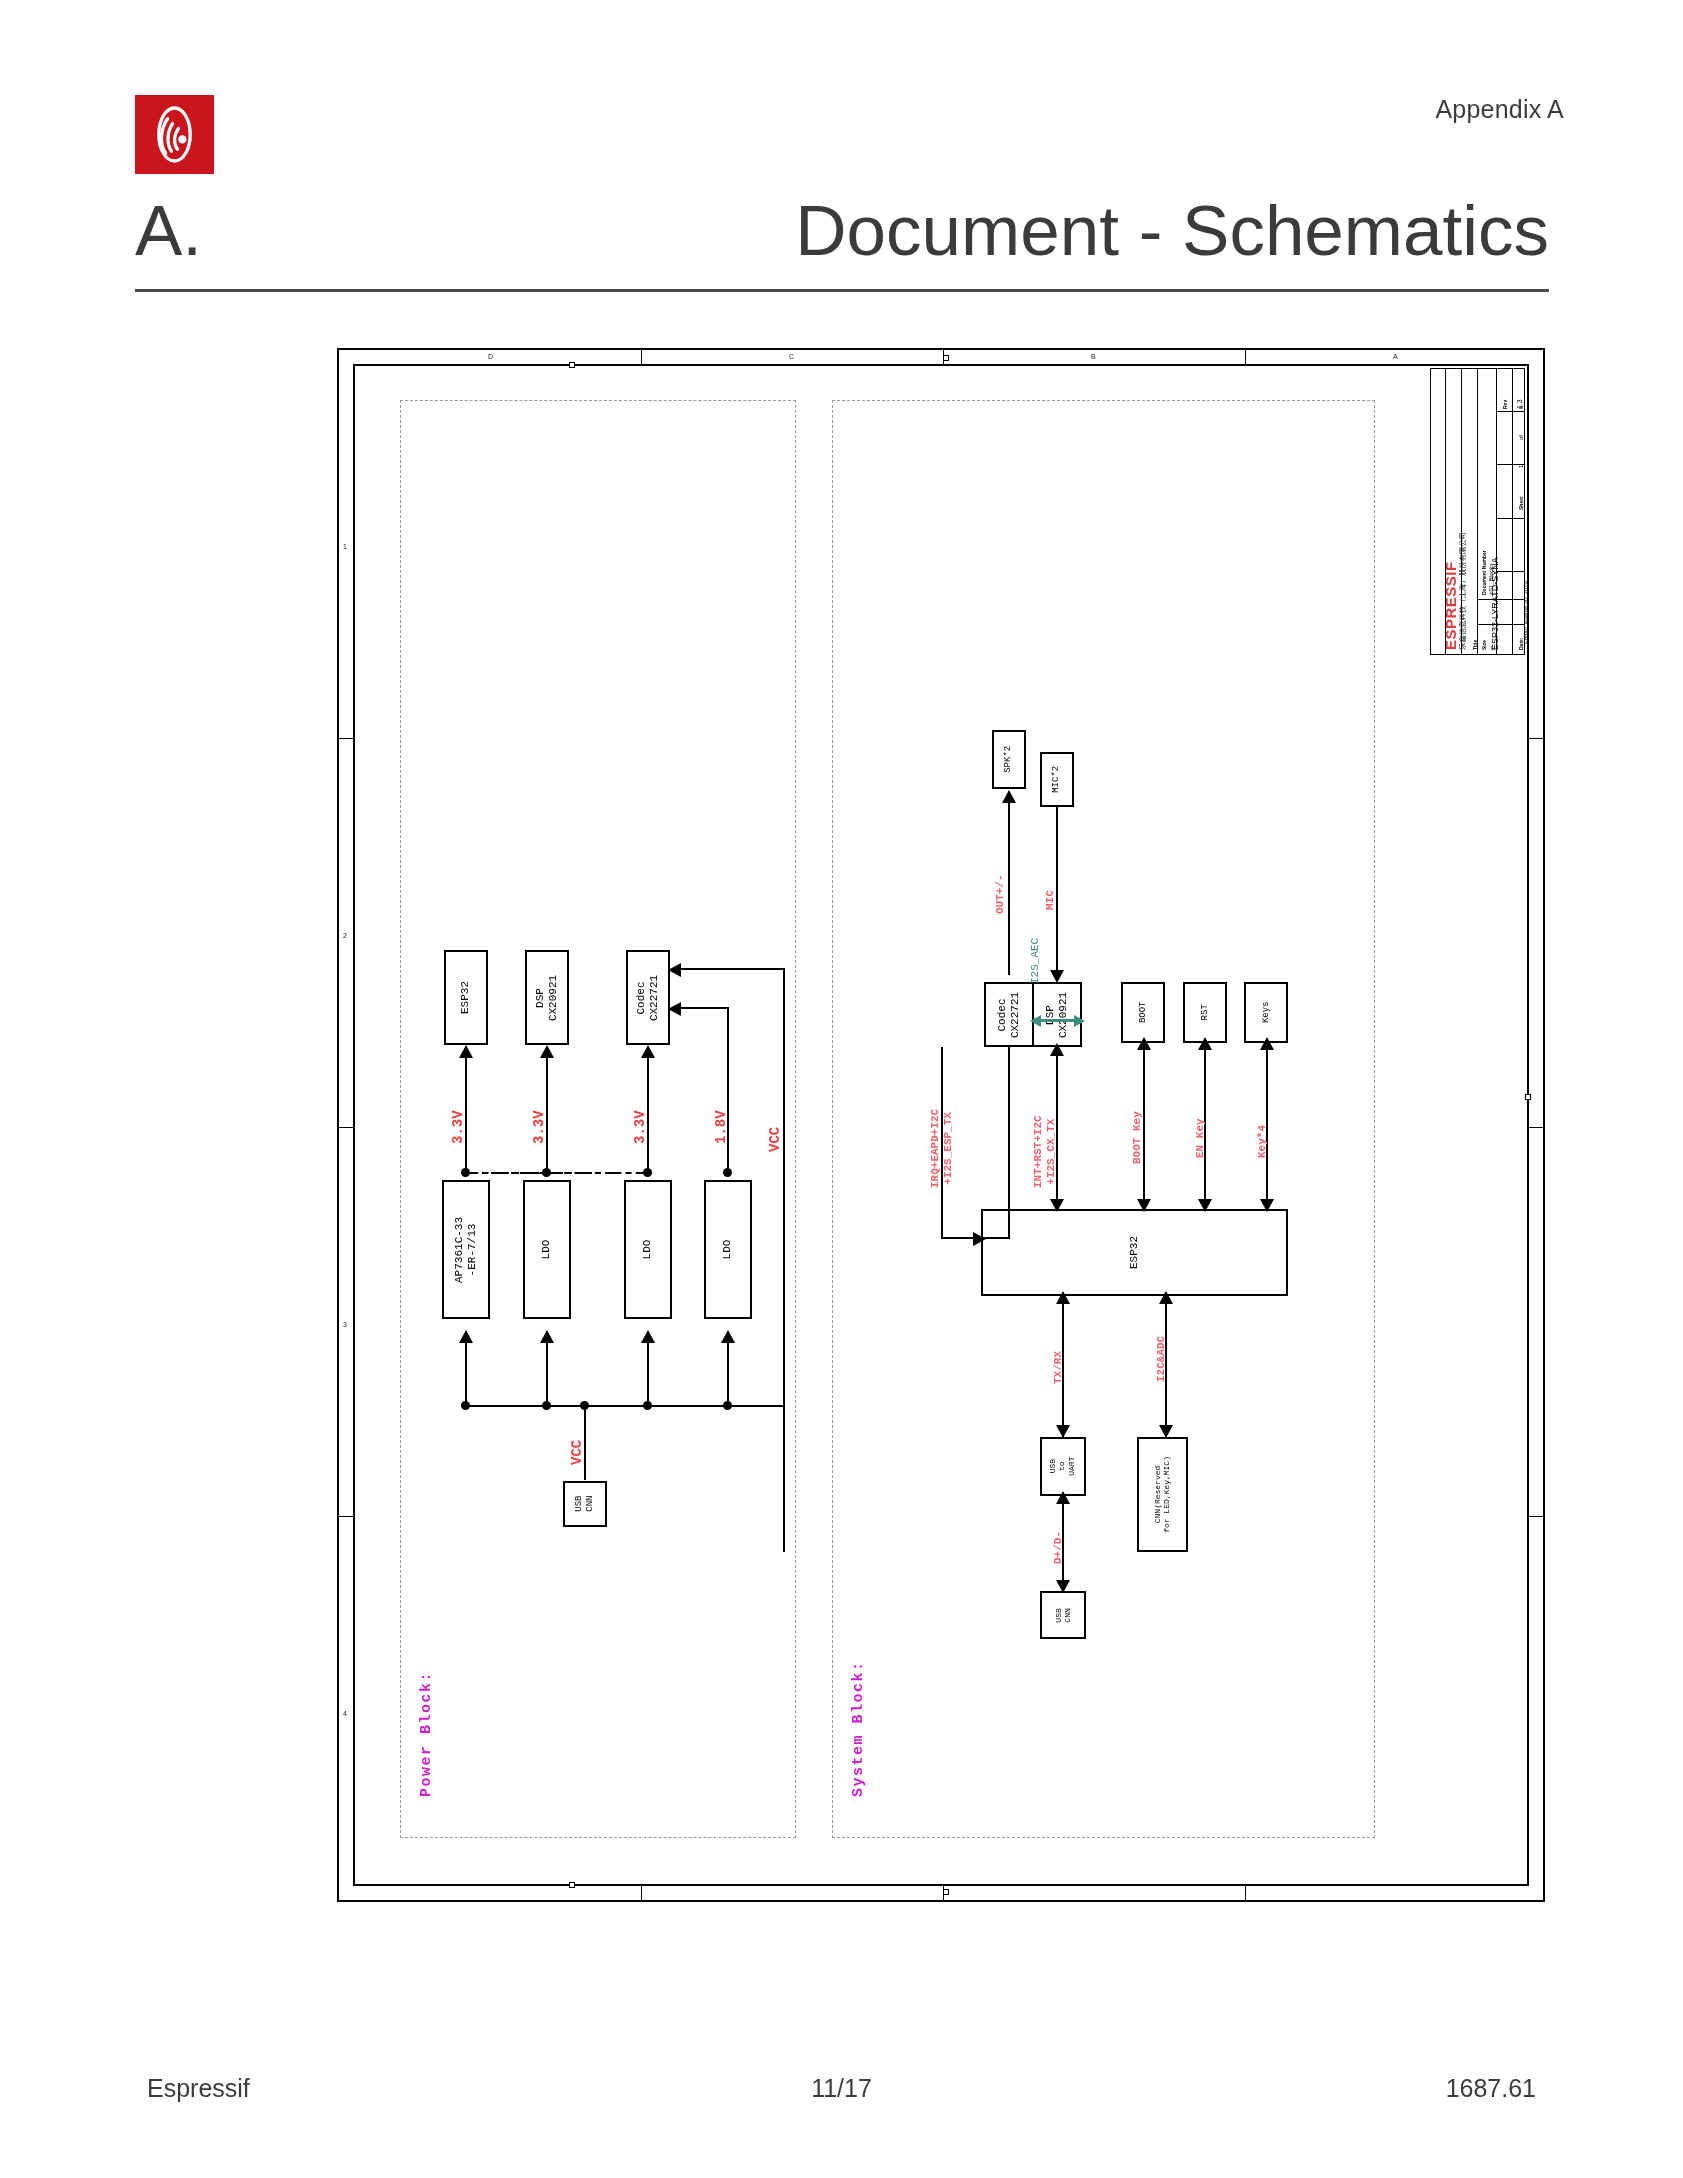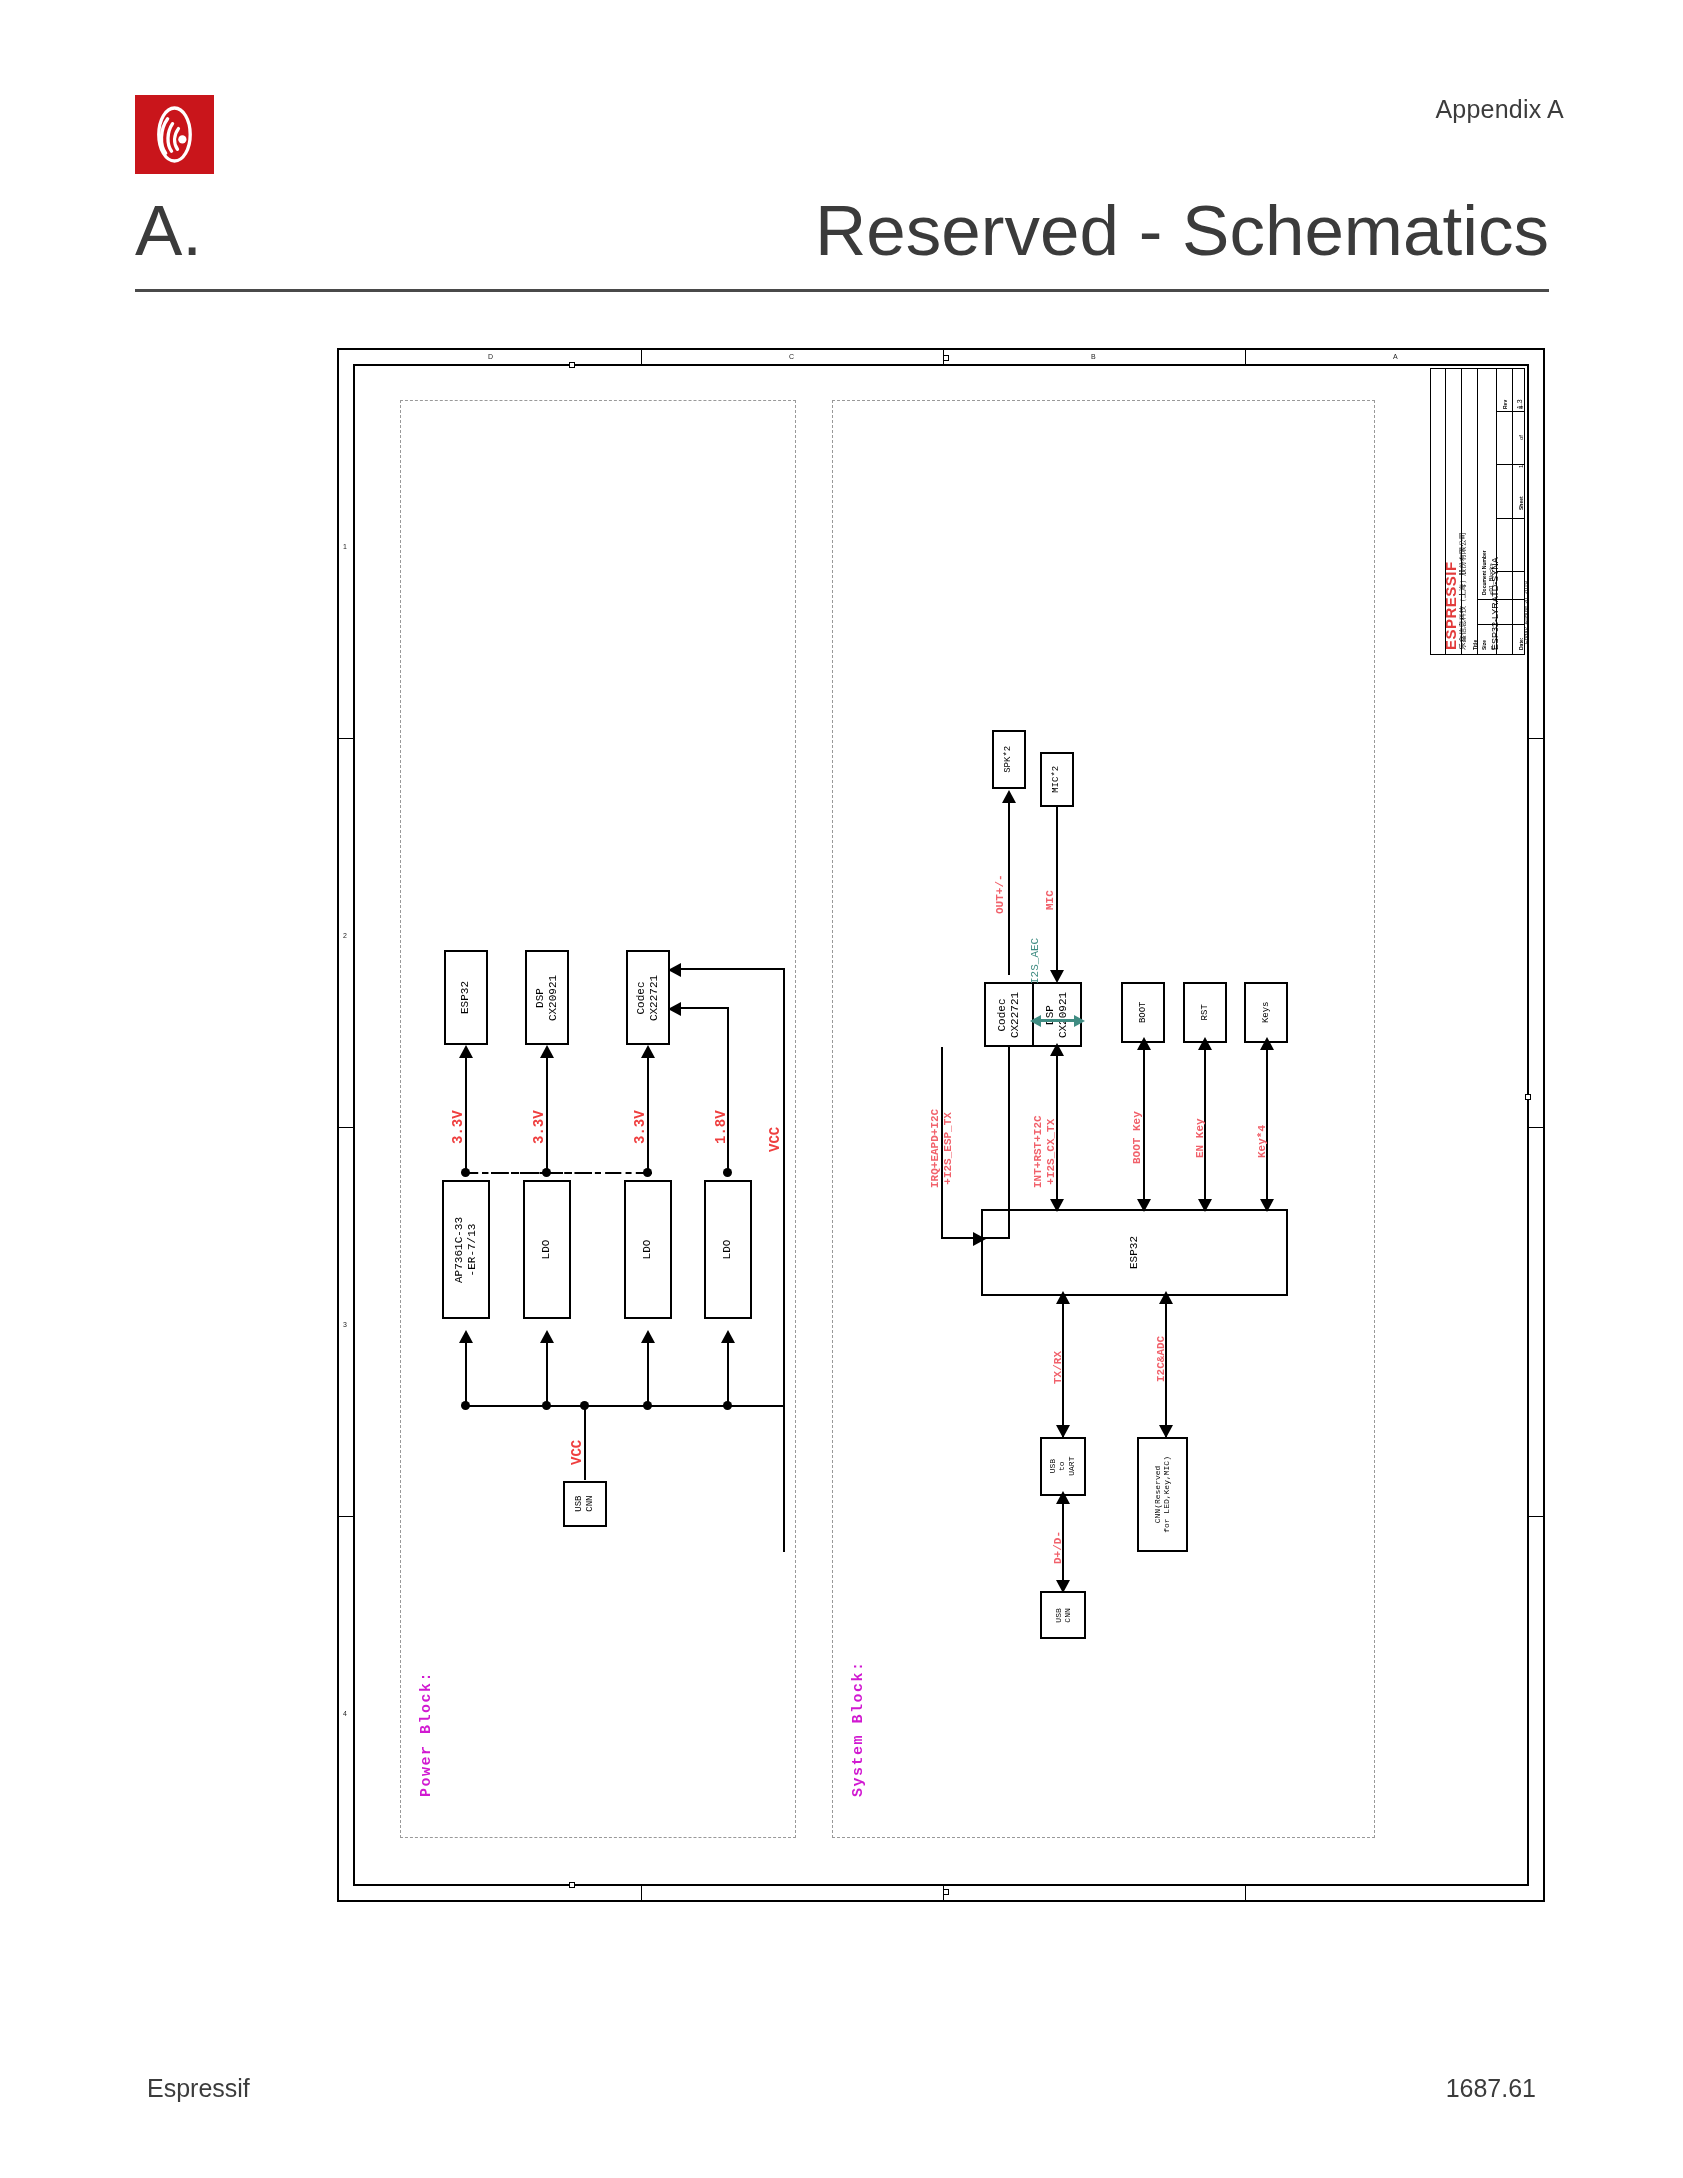--- a/index.html
+++ b/index.html
@@ -175,21 +175,21 @@
         <path d="M26 50 C21 43 21 31 27 22"></path>
         <path d="M32 48 C28 42 28 34 33 27"></path>
       </g>
       <circle cx="37" cy="38" r="4.2" fill="#ffffff"></circle>
     </svg>
   </div>
   <div id="appendix-tag">Appendix A</div>
 
   <div id="title-row">
     <div id="title-letter">A.</div>
-    <div id="title-main">Reserved - Schematics</div>
+    <div id="title-main">Document - Schematics</div>
   </div>
   <div id="title-rule"></div>
 
   <div id="sheet">
     <div id="sheet-inner"></div>
 
     <div class="tick tick-h" style="left:302px;  top:0;"></div>
     <div class="tick tick-h" style="left:604px;  top:0;"></div>
     <div class="tick tick-h" style="left:906px;  top:0;"></div>
     <div class="tick tick-h" style="left:302px;  bottom:0;"></div>
@@ -435,17 +435,18 @@
       <span class="tb-txt tb-cap" style="left:87px; top:141px;">Sheet</span>
       <span class="tb-txt tb-sm" style="left:87px; top:99px;">1</span>
       <span class="tb-txt tb-sm" style="left:87px; top:71px;">of</span>
       <span class="tb-txt tb-sm" style="left:87px; top:40px;">8</span>
     </div>
 
   </div>
 
   <div id="footer">
     <span class="f left">Espressif</span>
+    <span class="f mid">11/17</span>
     <span class="f right">1687.61</span>
   </div>
 
 </div>
 
 
 </body></html>

